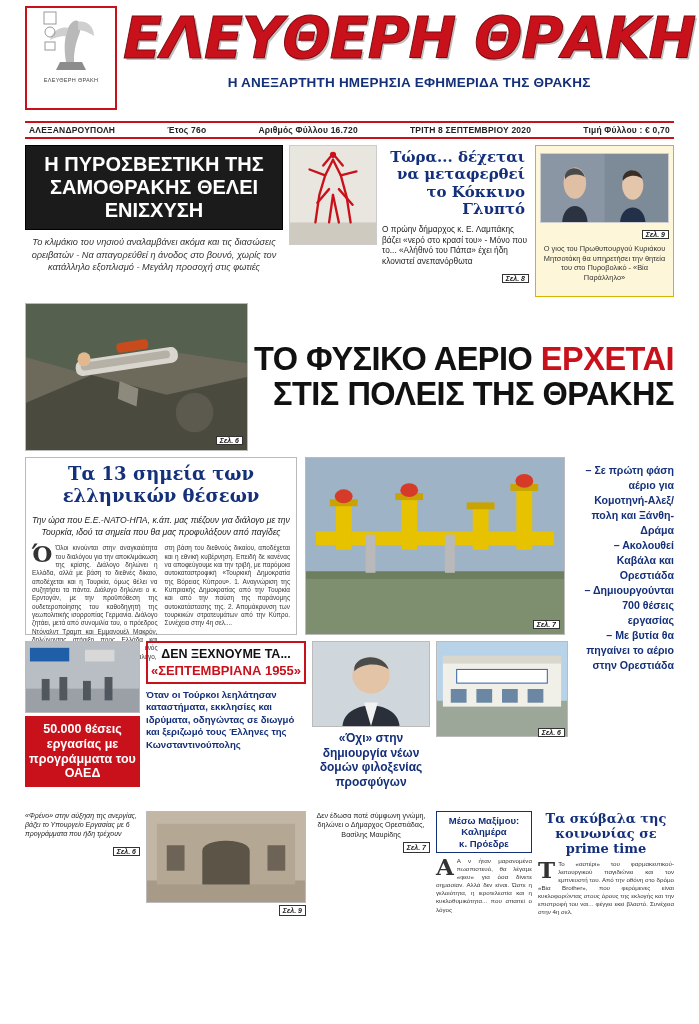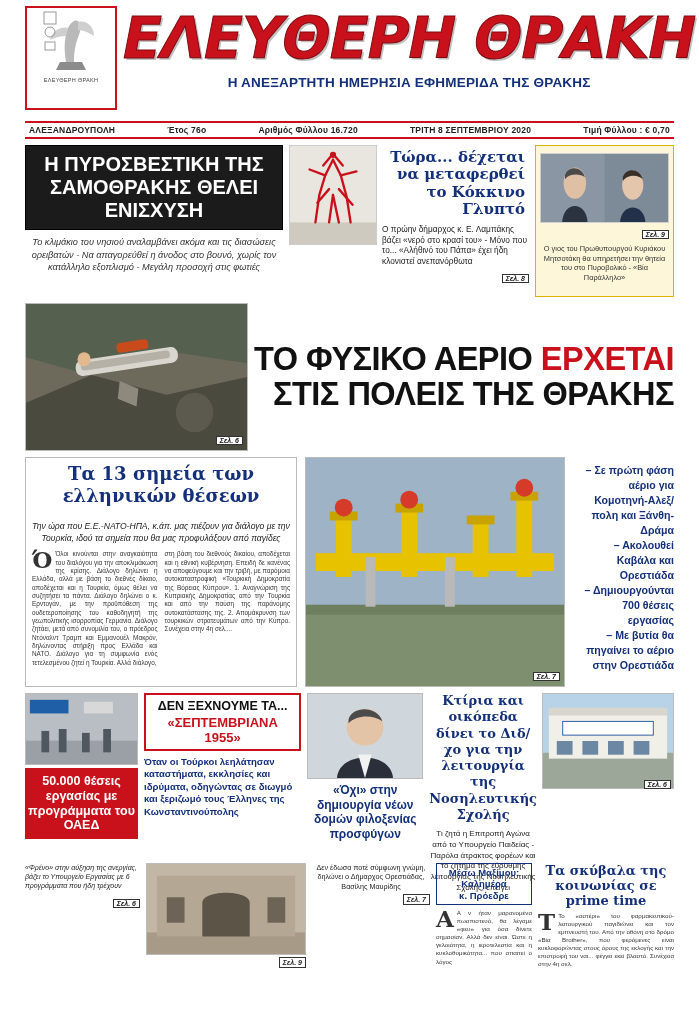--- a/index.html
+++ b/index.html
@@ -83,24 +83,24 @@
   .main-photo { width:236px; border:1px solid #bbb; position:relative; }
   .main-head { flex:1; display:flex; flex-direction:column; justify-content:center; }
   .main-head .l1, .main-head .l2 {
     font-weight:bold; font-size:32.5px; line-height:1.08; letter-spacing:-.5px;
     text-align:right; white-space:nowrap;
   }
   .main-head .l1 { color:#111; }
   .main-head .red { color:#c9111b; }
 
   
-  .row2 { display:flex; gap:8px; margin-top:6px; height:230px; }
+  .row2 { display:flex; gap:8px; margin-top:6px; height:178px; }
   .r2a { width:272px; border:1px solid #bbb; padding:5px 6px; }
   .r2a h3 { margin:0; text-align:center; font-size:18px; color:#14307a; line-height:1.2; font-weight:bold; font-family:"DejaVu Serif", serif;}
-  .r2a .lead { font-size:8.6px; font-style:italic; text-align:center; line-height:1.4; margin-top:14px; color:#222;}
+  .r2a .lead { font-size:8.6px; font-style:italic; text-align:center; line-height:1.4; margin-top:8px; color:#222;}
   .r2a .cols { display:flex; gap:7px; margin-top:6px; }
   .r2a .col { flex:1; font-size:6.4px; line-height:1.3; color:#333; text-align:justify; }
   .dropcap { float:left; font-size:23px; font-weight:bold; line-height:.8; padding:1px 3px 0 0; font-family:"DejaVu Serif", serif;}
   .r2b { width:260px; border:1px solid #bbb; position:relative; }
   .r2c { flex:1; text-align:right; font-size:10.6px; color:#14307a; font-weight:bold; line-height:1.42; padding-left:2px; }
 
   
   .row3 { display:flex; gap:6px; margin-top:6px; height:165px; }
   .r3a { width:115px; }
   .r3a .photo { width:100%; height:72px; border:1px solid #bbb; }
@@ -340,24 +340,20 @@
           <circle cx="59" cy="34" r="19" fill="#e4c4a6"></circle>
           <path d="M30 86 C32 58 86 58 88 86 Z" fill="#2a2f3a"></path>
           <path d="M52 62 L59 86 L66 62 Z" fill="#f2f2f2"></path>
           <path d="M42 26 C46 12 72 12 77 28 C68 21 50 21 42 30 Z" fill="#4b4b4b"></path>
         </svg>
       </div>
       <div class="txt">«Όχι» στην δημιουργία νέων δομών φιλοξενίας προσφύγων</div>
     </div>
 
     <div class="r3d">
-      <div class="txt">
-        <h3>Κτίρια και οικόπεδα δίνει το Διδ/χο για την λειτουργία της Νοσηλευτικής Σχολής</h3>
-        <p>Τι ζητά η Επιτροπή Αγώνα από το Υπουργείο Παιδείας - Παρόλα άτρακτος φορέων και το ζήτημα της εύρυθμης λειτουργίας της Νοσηλευτικής Σχολής, επείγει</p>
-      </div>
       <div class="photo">
         <svg viewBox="0 0 132 96" width="100%" height="100%" preserveAspectRatio="none" aria-hidden="true">
           <rect width="132" height="96" fill="#b8d3e8"></rect>
           <rect y="60" width="132" height="36" fill="#9ca79a"></rect>
           <rect x="6" y="18" width="120" height="48" fill="#f0efe8"></rect>
           <rect x="6" y="14" width="120" height="8" fill="#d9d7cd"></rect>
           <rect x="20" y="28" width="92" height="14" fill="#ffffff" stroke="#2b5fa8"></rect>
           <g fill="#6b87a3">
             <rect x="14" y="48" width="16" height="14"></rect>
             <rect x="40" y="48" width="16" height="14"></rect>

